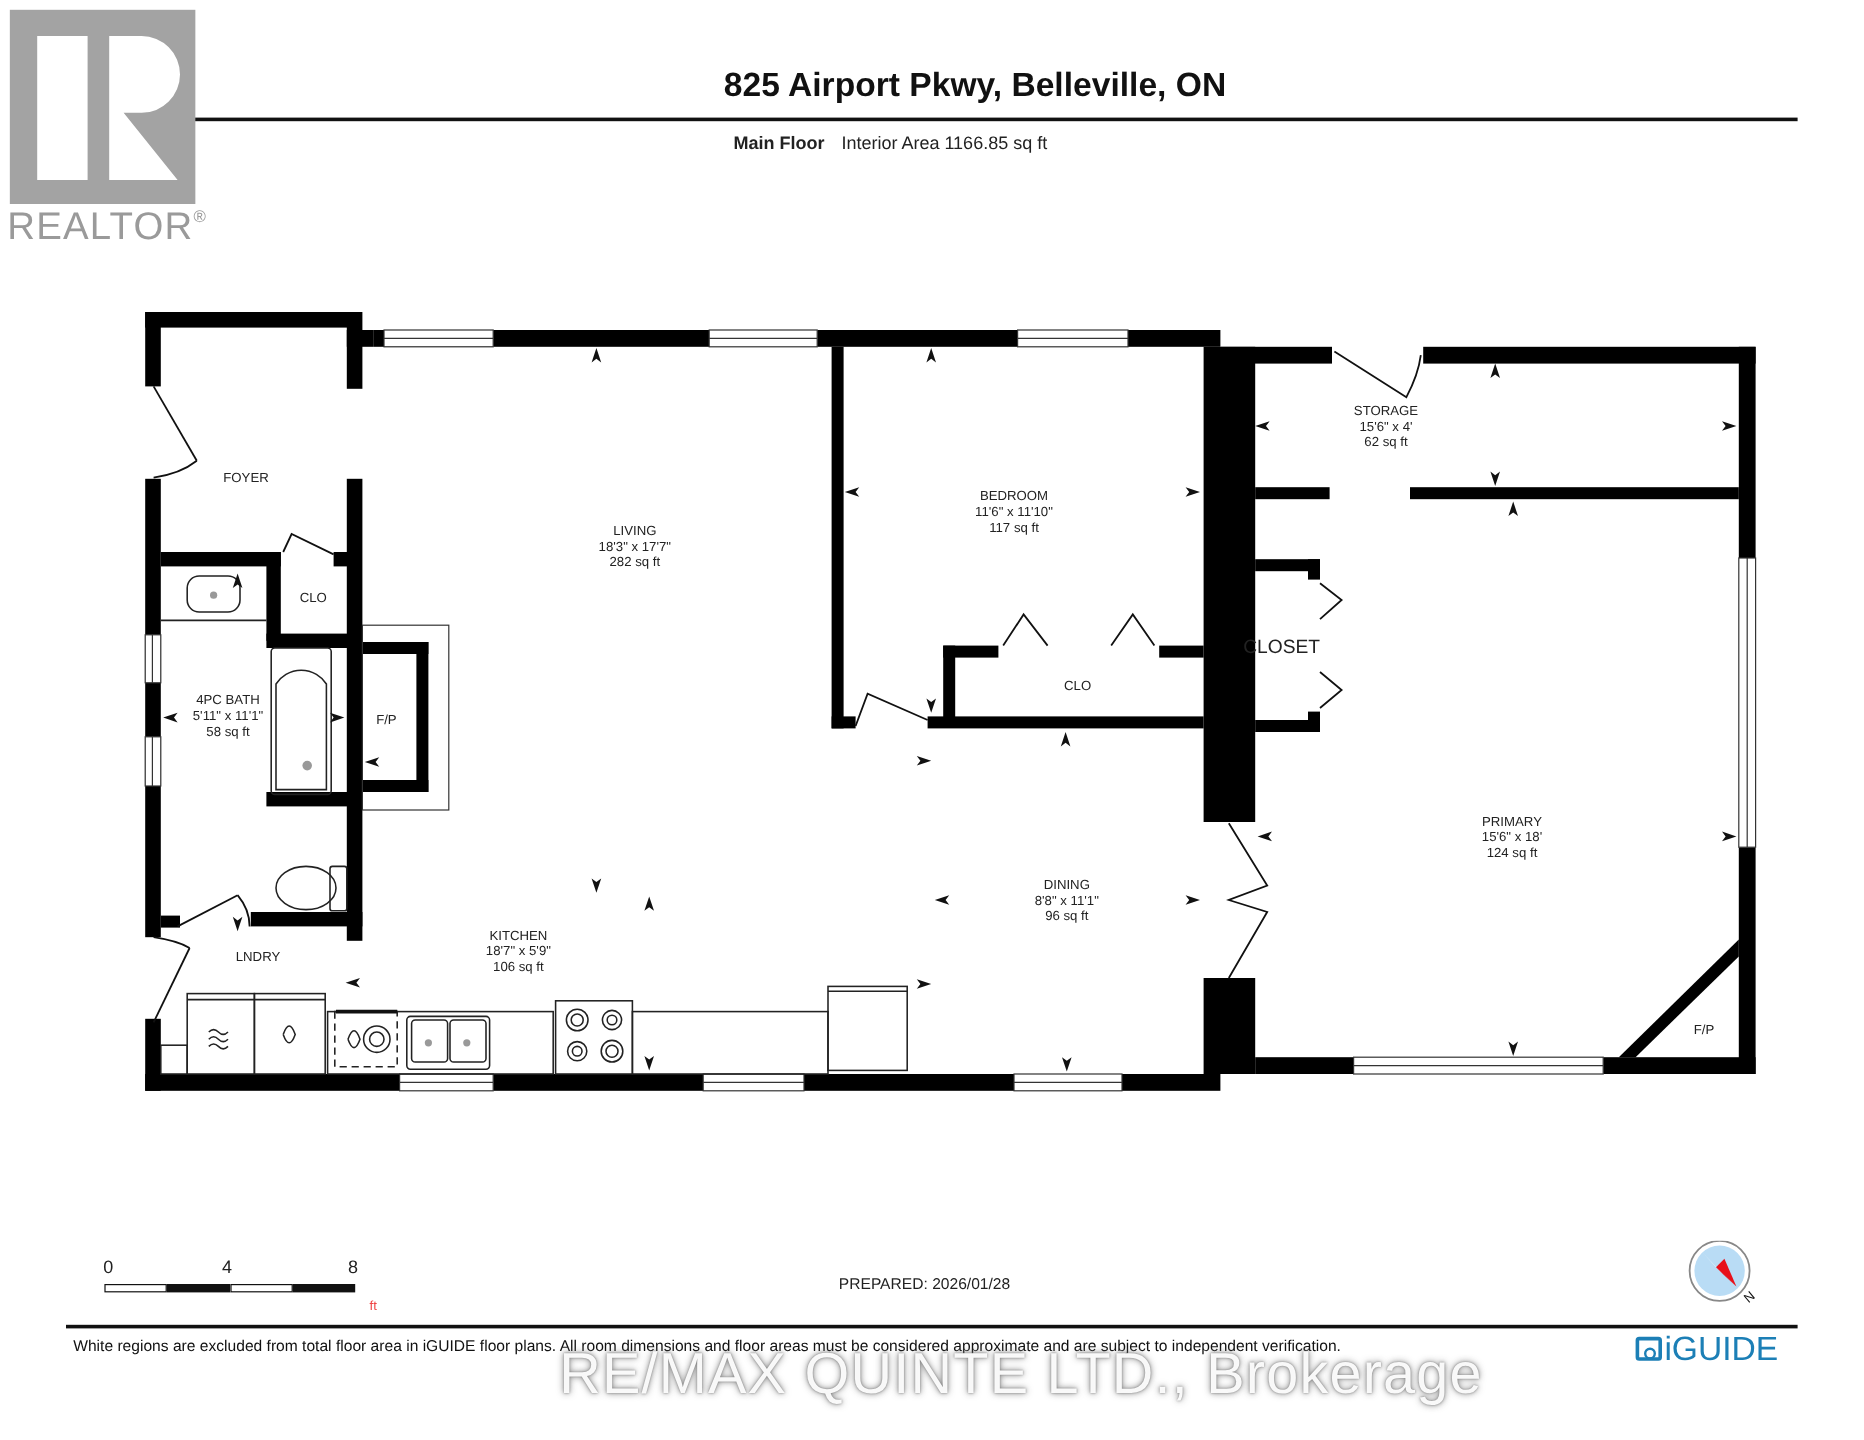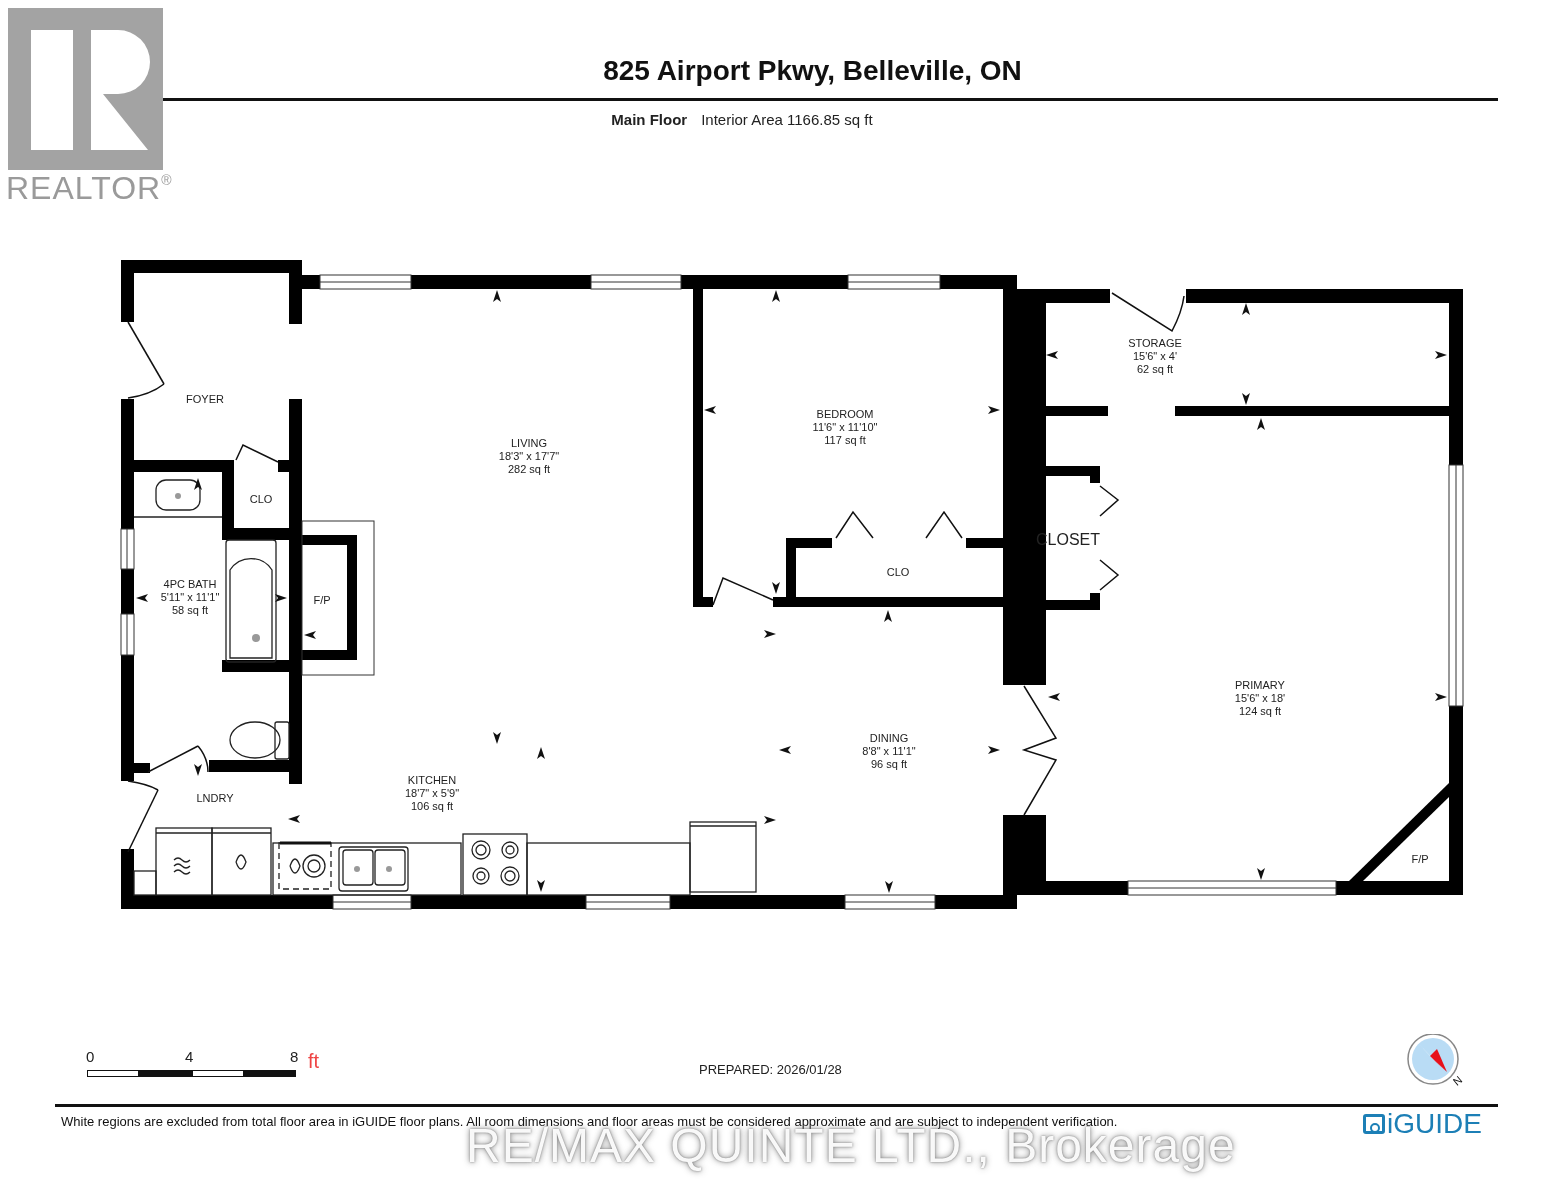--- a/index.html
+++ b/index.html
@@ -10,21 +10,21 @@
   .subtitle { left:0; width:1484px; top:111px; text-align:center; font-size:15px; color:#222; }
   .subtitle b { font-weight:bold; margin-right:14px; }
   .realtor-logo { left:8px; top:8px; width:155px; height:162px; }
   .realtor-text { left:6px; top:170px; font-size:32px; color:#9a9a9a; letter-spacing:1px; }
   .realtor-text sup { font-size:14px; vertical-align:top; position:relative; top:2px; }
   .plan { left:0; top:0; width:1553px; height:1000px; }
   .room-label { position:absolute; text-align:center; font-size:11px; line-height:13px; color:#222; transform:translateX(-50%); white-space:nowrap; }
   .scale { left:86px; top:1048px; width:240px; height:40px; }
   .scale-nums span { position:absolute; top:0; font-size:15px; color:#222; }
   .scale-bar { position:absolute; top:22px; height:7px; }
-  .scale-ft { position:absolute; left:222px; top:2px; font-size:20px; color:#ef4444; }
+  .scale-ft { position:absolute; left:222px; top:35px; font-size:11px; color:#ef4444; }
   .prepared { left:699px; top:1062px; font-size:13px; color:#222; }
   .compass { left:1406px; top:1034px; width:60px; height:56px; }
   .rule-bottom { left:55px; top:1104px; width:1443px; height:3px; background:#111; }
   .disclaimer { left:61px; top:1114px; font-size:13px; color:#111; }
   .iguide { left:1363px; top:1108px; font-size:28px; color:#1c7fb6; letter-spacing:0px; display:flex; align-items:center; }
   .iguide .box { width:22px; height:20px; border:3px solid #1c7fb6; border-radius:3px; margin-right:2px; position:relative; box-sizing:border-box; }
   .iguide .box::after { content:""; position:absolute; left:4px; top:6px; width:6px; height:6px; border:2px solid #1c7fb6; border-radius:50%; }
   .watermark { left:466px; top:1118px; font-size:48px; color:rgba(255,255,255,0.95); text-shadow:0 0 6px rgba(120,120,120,0.9), 0 0 2px rgba(90,90,90,0.8); letter-spacing:1px; }
 </style>
 </head>

